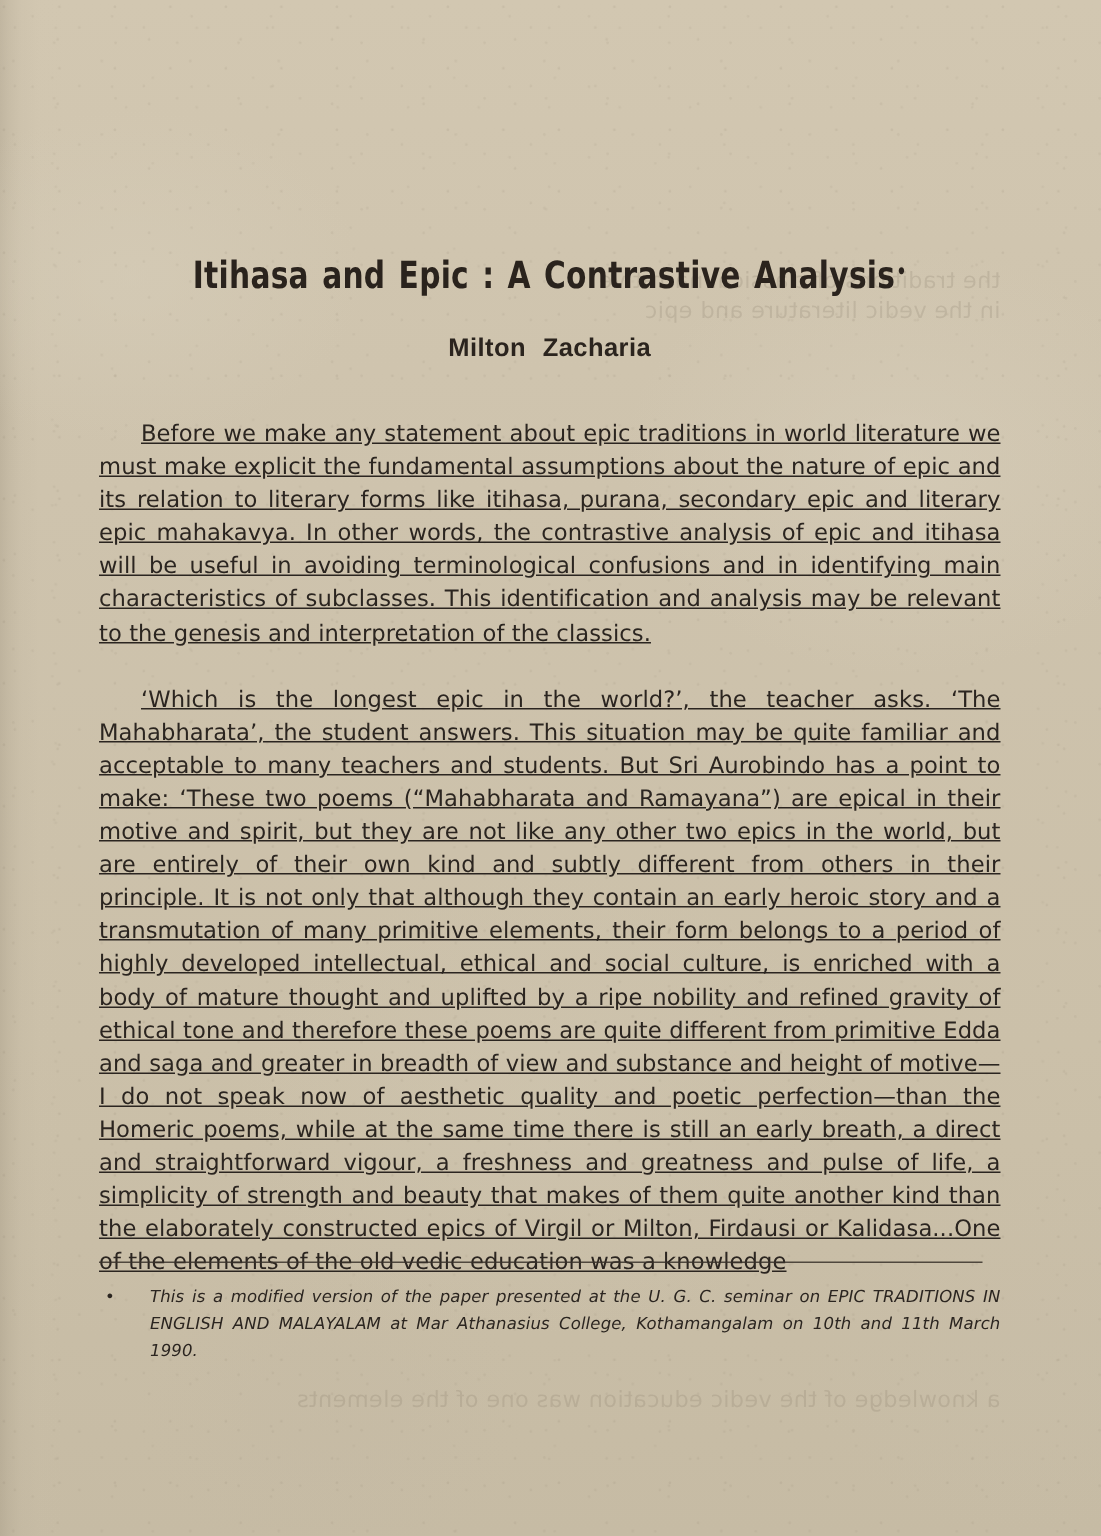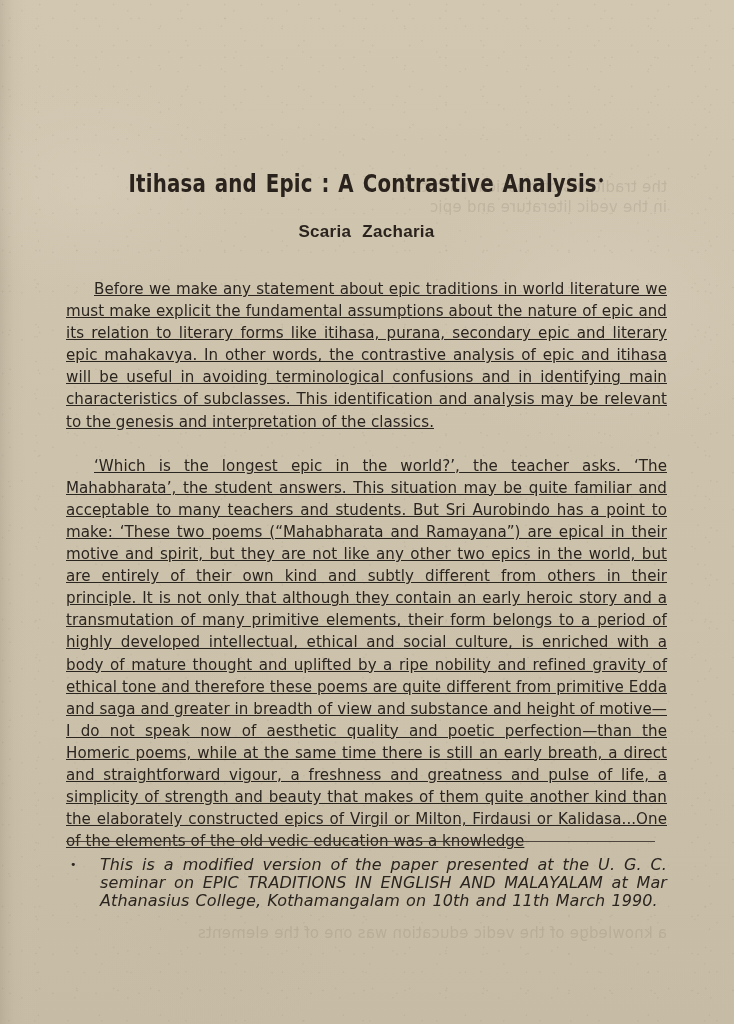--- a/index.html
+++ b/index.html
@@ -167,21 +167,21 @@
     line-height: 17.5px;
     color: #2b2520;
     text-align: left;
     padding-left: 4px;
   }
 
   .footnote-text {
     flex: 1 1 auto;
     font-family: "DejaVu Sans", sans-serif;
     font-style: italic;
-    font-size: 16px;
+    font-size: 11px;
     line-height: 17.8px;
     color: #2b2520;
     text-align: justify;
     letter-spacing: 0.1px;
     word-spacing: 1px;
   }
 </style>
 </head>
 <body>
 
@@ -189,21 +189,21 @@
 
   <div class="grain"></div>
 
   <div class="ghost ghost-top-1">the traditions of classical narrative</div>
   <div class="ghost ghost-top-2">in the vedic literature and epic</div>
 
   <div class="content">
 
     <h1 class="title"><span>Itihasa and Epic : A Contrastive Analysis</span><span class="star">•</span></h1>
 
-    <div class="byline">Scaria  Zacharia</div>
+    <div class="byline">Milton  Zacharia</div>
 
     <div class="body-block">
       <p class="para indent">Before we make any statement about epic traditions in world literature we must make explicit the fundamental assumptions about the nature of epic and its relation to literary forms like itihasa, purana, secondary epic and literary epic mahakavya. In other words, the contrastive analysis of epic and itihasa will be useful in avoiding terminological confusions and in identifying main characteristics of subclasses. This identification and analysis may be relevant to the genesis and interpretation of the classics.</p>
       <p class="para indent">‘Which is the longest epic in the world?’, the teacher asks. ‘The Mahabharata’, the student answers. This situation may be quite familiar and acceptable to many teachers and students. But Sri Aurobindo has a point to make: ‘These two poems (“Mahabharata and Ramayana”) are epical in their motive and spirit, but they are not like any other two epics in the world, but are entirely of their own kind and subtly different from others in their principle. It is not only that although they contain an early heroic story and a transmutation of many primitive elements, their form belongs to a period of highly developed intellectual, ethical and social culture, is enriched with a body of mature thought and uplifted by a ripe nobility and refined gravity of ethical tone and therefore these poems are quite different from primitive Edda and saga and greater in breadth of view and substance and height of motive—I do not speak now of aesthetic quality and poetic perfection—than the Homeric poems, while at the same time there is still an early breath, a direct and straightforward vigour, a freshness and greatness and pulse of life, a simplicity of strength and beauty that makes of them quite another kind than the elaborately constructed epics of Virgil or Milton, Firdausi or Kalidasa...One of the elements of the old vedic education was a knowledge</p>
     </div>
 
     <div class="footnote-rule"></div>
 
     <div class="footnote">
       <div class="footnote-marker">•</div>

